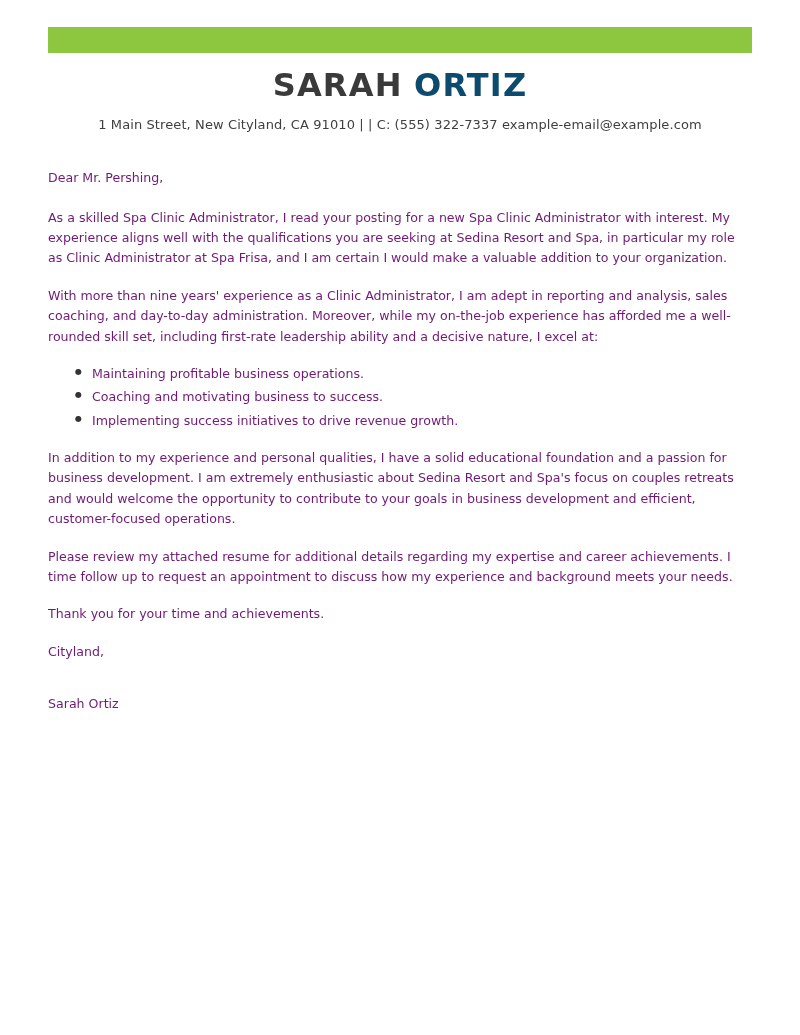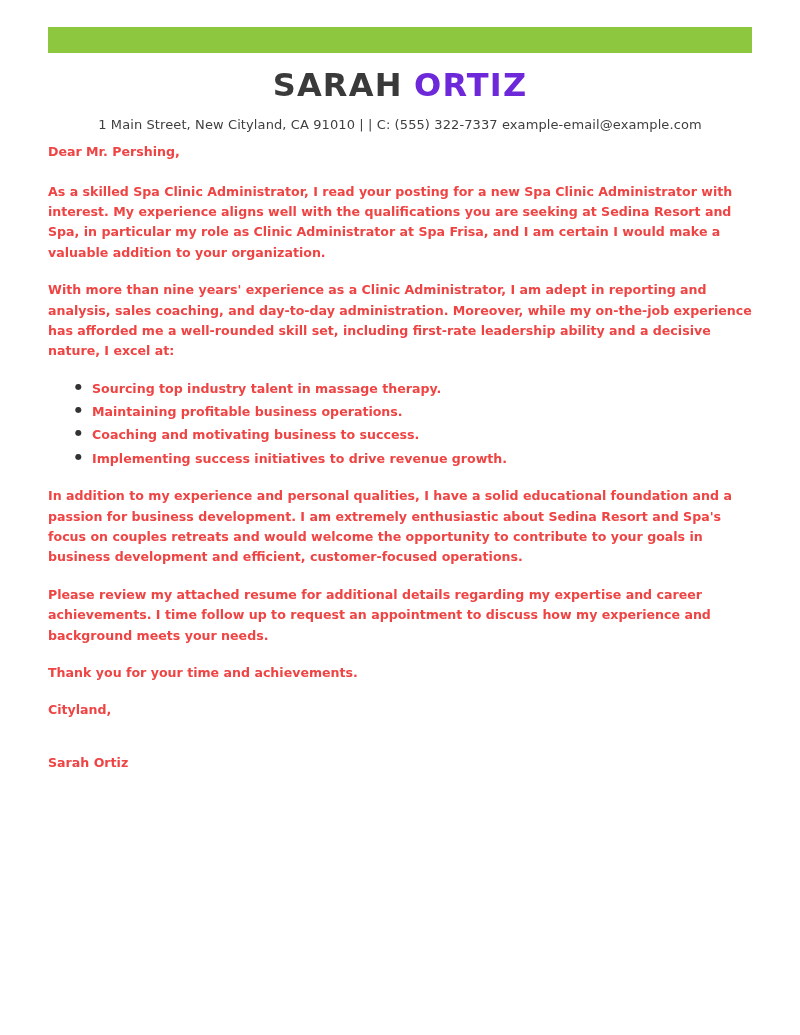--- a/index.html
+++ b/index.html
@@ -43,35 +43,34 @@
     font-size: 32px;
     letter-spacing: 1.2px;
     color: #3a3a3a;
     line-height: 1.1;
   }
   .name .first {
     font-weight: 700;
   }
   .name .last {
     font-weight: 700;
-    color: #6d28d9;
+    color: #0c4a6e;
   }
   .contact {
     text-align: center;
     font-size: 13px;
     color: #3f3f3f;
     margin-top: 14px;
     letter-spacing: 0.1px;
   }
   .letter {
-    margin-top: 10px;
+    margin-top: 36px;
     font-size: 12.6px;
     line-height: 1.62;
-    color: #ef4444;
-    font-weight: bold;
+    color: #701a75;
   }
   .letter p {
     margin: 0 0 17px 0;
   }
   .salutation {
     margin-bottom: 19px !important;
   }
   ul.bullets {
     margin: 0 0 17px 0;
     padding-left: 44px;
@@ -118,21 +117,20 @@
     <div class="contact">1 Main Street, New Cityland, CA 91010 | | C: (555) 322-7337 example-email@example.com</div>
 
     <div class="letter">
 
       <p class="salutation">Dear Mr. Pershing,</p>
 
       <p>As a skilled Spa Clinic Administrator, I read your posting for a new Spa Clinic Administrator with interest. My experience aligns well with the qualifications you are seeking at Sedina Resort and Spa, in particular my role as Clinic Administrator at Spa Frisa, and I am certain I would make a valuable addition to your organization.</p>
       <p>With more than nine years' experience as a Clinic Administrator, I am adept in reporting and analysis, sales coaching, and day-to-day administration. Moreover, while my on-the-job experience has afforded me a well-rounded skill set, including first-rate leadership ability and a decisive nature, I excel at:</p>
 
       <ul class="bullets">
-        <li>Sourcing top industry talent in massage therapy.</li>
         <li>Maintaining profitable business operations.</li>
         <li>Coaching and motivating business to success.</li>
         <li>Implementing success initiatives to drive revenue growth.</li>
       </ul>
 
       <p>In addition to my experience and personal qualities, I have a solid educational foundation and a passion for business development. I am extremely enthusiastic about Sedina Resort and Spa's focus on couples retreats and would welcome the opportunity to contribute to your goals in business development and efficient, customer-focused operations.</p>
       <p>Please review my attached resume for additional details regarding my expertise and career achievements. I time follow up to request an appointment to discuss how my experience and background meets your needs.</p>
       <p>Thank you for your time and achievements.</p>
 
       <p class="closing">Cityland,</p>

